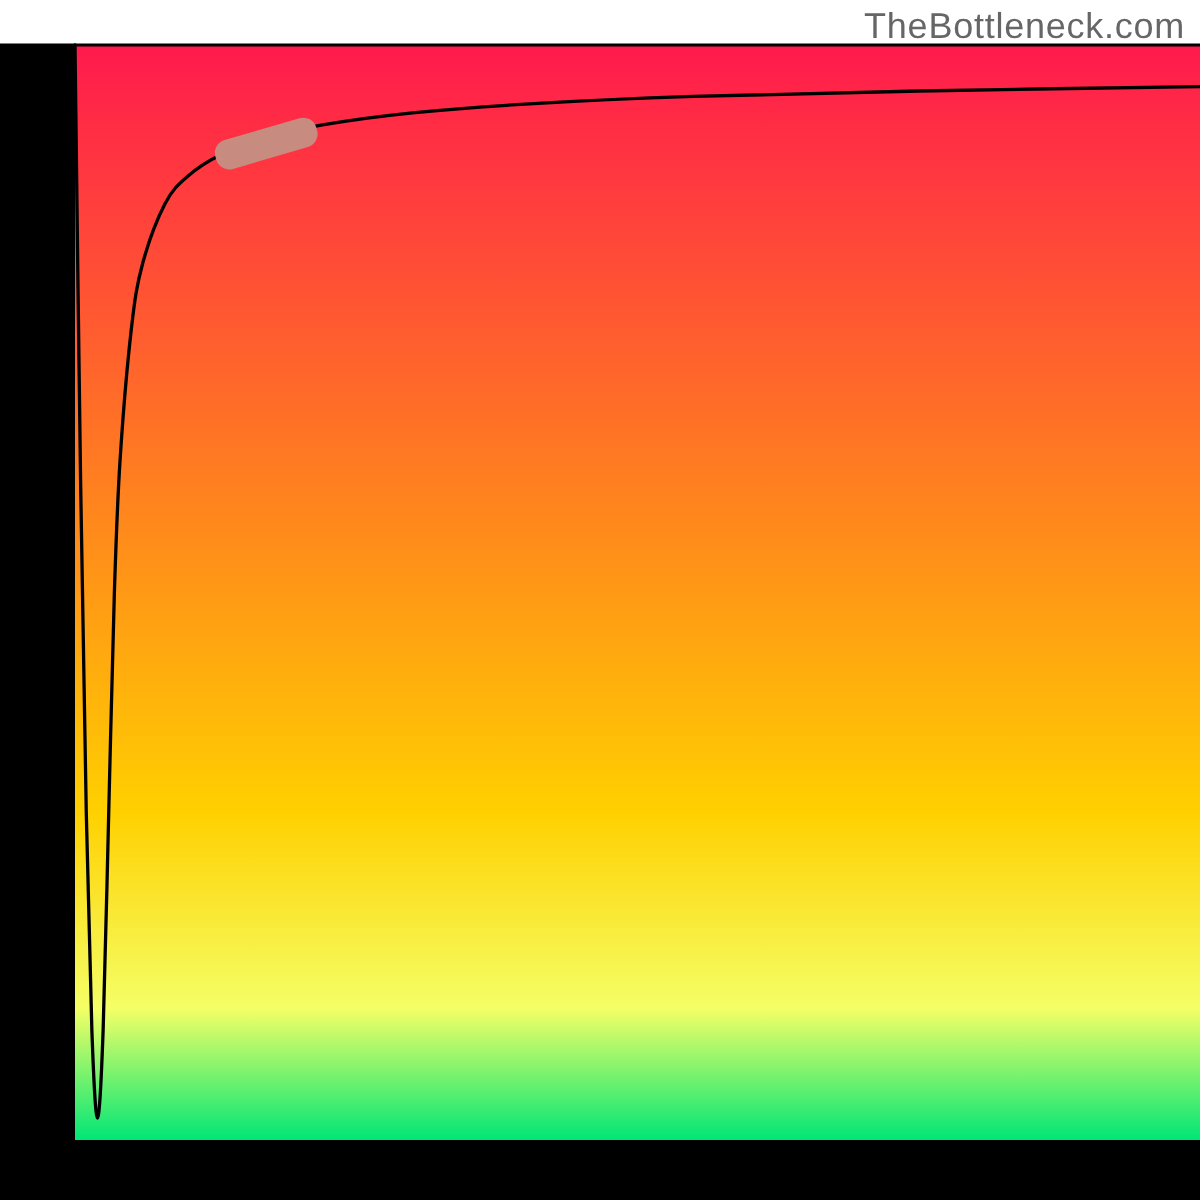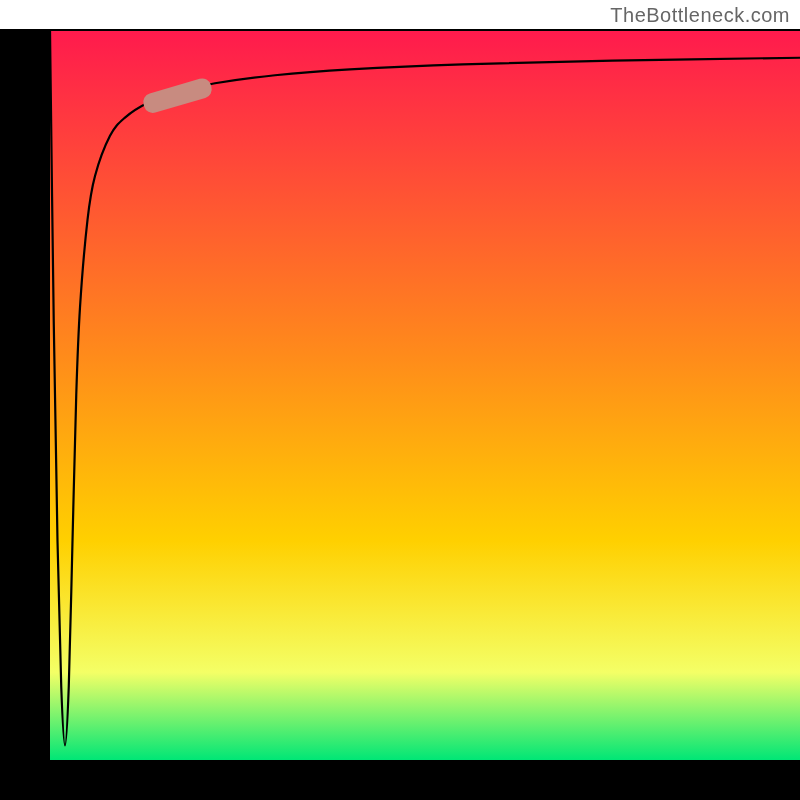--- a/index.html
+++ b/index.html
@@ -11,21 +11,21 @@
   .stage {
     position: relative;
     width: 800px;
     height: 800px;
     overflow: hidden;
   }
   .watermark {
     position: absolute;
     top: 4px;
     right: 10px;
-    font-size: 20px;
+    font-size: 24px;
     color: #666666;
     letter-spacing: 0.5px;
     font-weight: 400;
   }
   .plot-wrap {
     position: absolute;
     left: 0;
     top: 0;
     width: 800px;
     height: 800px;

